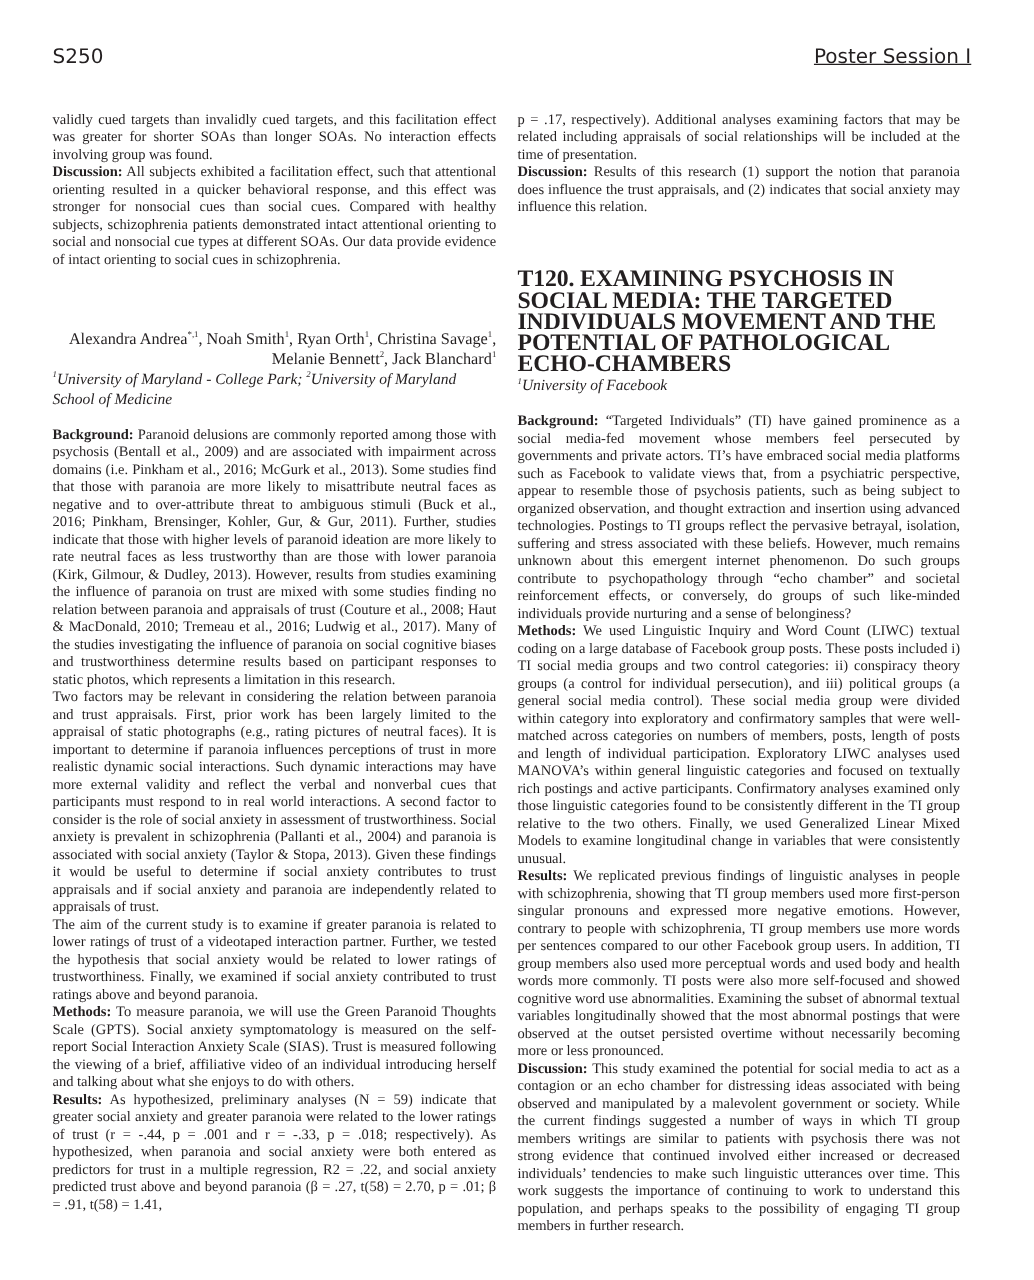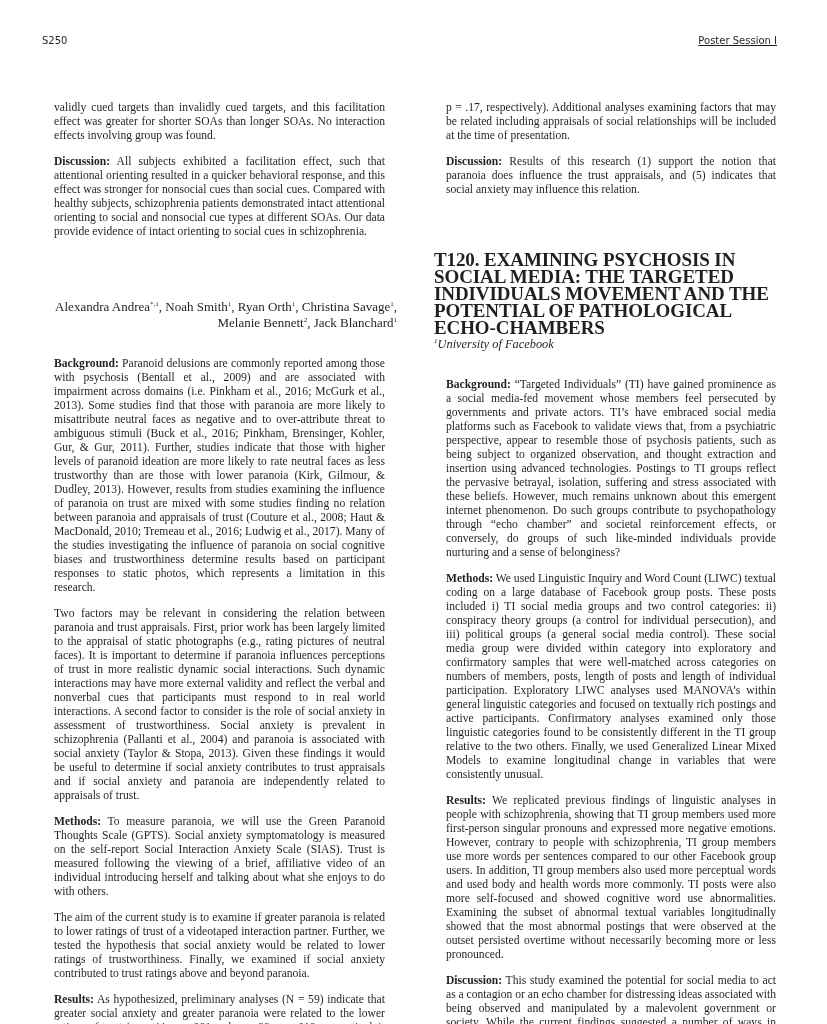--- a/index.html
+++ b/index.html
@@ -1,23 +1,23 @@
 <!DOCTYPE html>
 <html><head>
 <meta charset="utf-8">
 <style>
   html, body { margin: 0; padding: 0; background: #ffffff; }
   body { width: 827px; height: 1024px; position: relative; overflow: hidden; color: #231f20; }
-  .running-head { position: absolute; top: 35px; font-family: "DejaVu Sans", sans-serif; font-size: 10px; color: #231f20; }
+  .running-head { position: absolute; top: 35px; font-family: "DejaVu Sans", sans-serif; font-size: 16px; color: #231f20; }
   .page-num { left: 42px; }
   .session { right: 50px; text-decoration: underline; }
   .col { position: absolute; top: 89px; width: 355px; font-family: "Liberation Serif", serif; font-size: 11.6px; line-height: 14px; text-align: justify; hyphens: auto; }
   .col.left { left: 42px; }
-  .col.right { left: 434px; width: 354px; }
-  .col p { margin: 12px; }
+  .col.right { left: 414px; width: 354px; }
+  .col p { margin: 0; }
   .col b { font-weight: bold; }
   .abstract-title { font-family: Liberation Serif, serif; font-size: 19px; line-height: 17px; text-transform: uppercase; text-align: left; margin: 0; letter-spacing: -0.1px; }
   .authors { font-size: 13px; line-height: 16px; text-align: right; margin-top: 8px; }
   .affil { font-style: italic; font-size: 12.4px; line-height: 16px; text-align: left; }
   sup { font-size: 7px; vertical-align: super; line-height: 0; }
   .spacer-a { height: 40px; }
   .spacer-b { height: 14px; }
   .spacer-c { height: 42px; }
   .spacer-d { height: 14px; }
 </style>
@@ -29,33 +29,36 @@
 
 <div class="col left">
   <p>validly cued targets than invalidly cued targets, and this facilitation effect was greater for shorter SOAs than longer SOAs. No interaction effects involving group was found.</p>
   <p><b>Discussion:</b><span> All subjects exhibited a facilitation effect, such that attentional orienting resulted in a quicker behavioral response, and this effect was stronger for nonsocial cues than social cues. Compared with healthy subjects, schizophrenia patients demonstrated intact attentional orienting to social and nonsocial cue types at different SOAs. Our data provide evidence of intact orienting to social cues in schizophrenia.</span></p>
 
   <div class="spacer-a"></div>
 
   <div class="authors">
     <span><span>Alexandra Andrea</span><sup>*,1</sup><span>, </span></span><span><span>Noah Smith</span><sup>1</sup><span>, </span></span><span><span>Ryan Orth</span><sup>1</sup><span>, </span></span><span><span>Christina Savage</span><sup>1</sup><span>, </span></span><span><span>Melanie Bennett</span><sup>2</sup><span>, </span></span><span><span>Jack Blanchard</span><sup>1</sup><span></span></span>
   </div>
+  <div class="affil">
+    <sup>1</sup><span>University of Maryland - College Park; </span><sup>2</sup><span>University of Maryland School of Medicine</span>
+  </div>
 
   <div class="spacer-b"></div>
 
   <p><b>Background:</b><span> Paranoid delusions are commonly reported among those with psychosis (Bentall et al., 2009) and are associated with impairment across domains (i.e. Pinkham et al., 2016; McGurk et al., 2013). Some studies find that those with paranoia are more likely to misattribute neutral faces as negative and to over-attribute threat to ambiguous stimuli (Buck et al., 2016; Pinkham, Brensinger, Kohler, Gur, &amp; Gur, 2011). Further, studies indicate that those with higher levels of paranoid ideation are more likely to rate neutral faces as less trustworthy than are those with lower paranoia (Kirk, Gilmour, &amp; Dudley, 2013). However, results from studies examining the influence of paranoia on trust are mixed with some studies finding no relation between paranoia and appraisals of trust (Couture et al., 2008; Haut &amp; MacDonald, 2010; Tremeau et al., 2016; Ludwig et al., 2017). Many of the studies investigating the influence of paranoia on social cognitive biases and trustworthiness determine results based on participant responses to static photos, which represents a limitation in this research.</span></p>
   <p>Two factors may be relevant in considering the relation between paranoia and trust appraisals. First, prior work has been largely limited to the appraisal of static photographs (e.g., rating pictures of neutral faces). It is important to determine if paranoia influences perceptions of trust in more realistic dynamic social interactions. Such dynamic interactions may have more external validity and reflect the verbal and nonverbal cues that participants must respond to in real world interactions. A second factor to consider is the role of social anxiety in assessment of trustworthiness. Social anxiety is prevalent in schizophrenia (Pallanti et al., 2004) and paranoia is associated with social anxiety (Taylor &amp; Stopa, 2013). Given these findings it would be useful to determine if social anxiety contributes to trust appraisals and if social anxiety and paranoia are independently related to appraisals of trust.</p>
+  <p>The aim of the current study is to examine if greater paranoia is related to lower ratings of trust of a videotaped interaction partner. Further, we tested the hypothesis that social anxiety would be related to lower ratings of trustworthiness. Finally, we examined if social anxiety contributed to trust ratings above and beyond paranoia.</p>
   <p><b>Methods:</b><span> To measure paranoia, we will use the Green Paranoid Thoughts Scale (GPTS). Social anxiety symptomatology is measured on the self-report Social Interaction Anxiety Scale (SIAS). Trust is measured following the viewing of a brief, affiliative video of an individual introducing herself and talking about what she enjoys to do with others.</span></p>
-  <p>The aim of the current study is to examine if greater paranoia is related to lower ratings of trust of a videotaped interaction partner. Further, we tested the hypothesis that social anxiety would be related to lower ratings of trustworthiness. Finally, we examined if social anxiety contributed to trust ratings above and beyond paranoia.</p>
   <p><b>Results:</b><span> As hypothesized, preliminary analyses (N = 59) indicate that greater social anxiety and greater paranoia were related to the lower ratings of trust (r = -.44, p = .001 and r = -.33, p = .018; respectively). As hypothesized, when paranoia and social anxiety were both entered as predictors for trust in a multiple regression, R2 = .22, and social anxiety predicted trust above and beyond paranoia (β = .27, t(58) = 2.70, p = .01; β = .91, t(58) = 1.41,</span></p>
 </div>
 
 <div class="col right">
   <p>p = .17, respectively). Additional analyses examining factors that may be related including appraisals of social relationships will be included at the time of presentation.</p>
-  <p><b>Discussion:</b><span> Results of this research (1) support the notion that paranoia does influence the trust appraisals, and (5) indicates that social anxiety may influence this relation.</span></p>
+  <p><b>Discussion:</b><span> Results of this research (1) support the notion that paranoia does influence the trust appraisals, and (2) indicates that social anxiety may influence this relation.</span></p>
 
   <div class="spacer-c"></div>
 
   <h2 class="abstract-title">T120. EXAMINING PSYCHOSIS IN SOCIAL MEDIA: THE TARGETED INDIVIDUALS MOVEMENT AND THE POTENTIAL OF PATHOLOGICAL ECHO-CHAMBERS</h2>
   <div class="affil">
     <sup>1</sup><span>University of Facebook</span>
   </div>
 
   <div class="spacer-d"></div>
 

